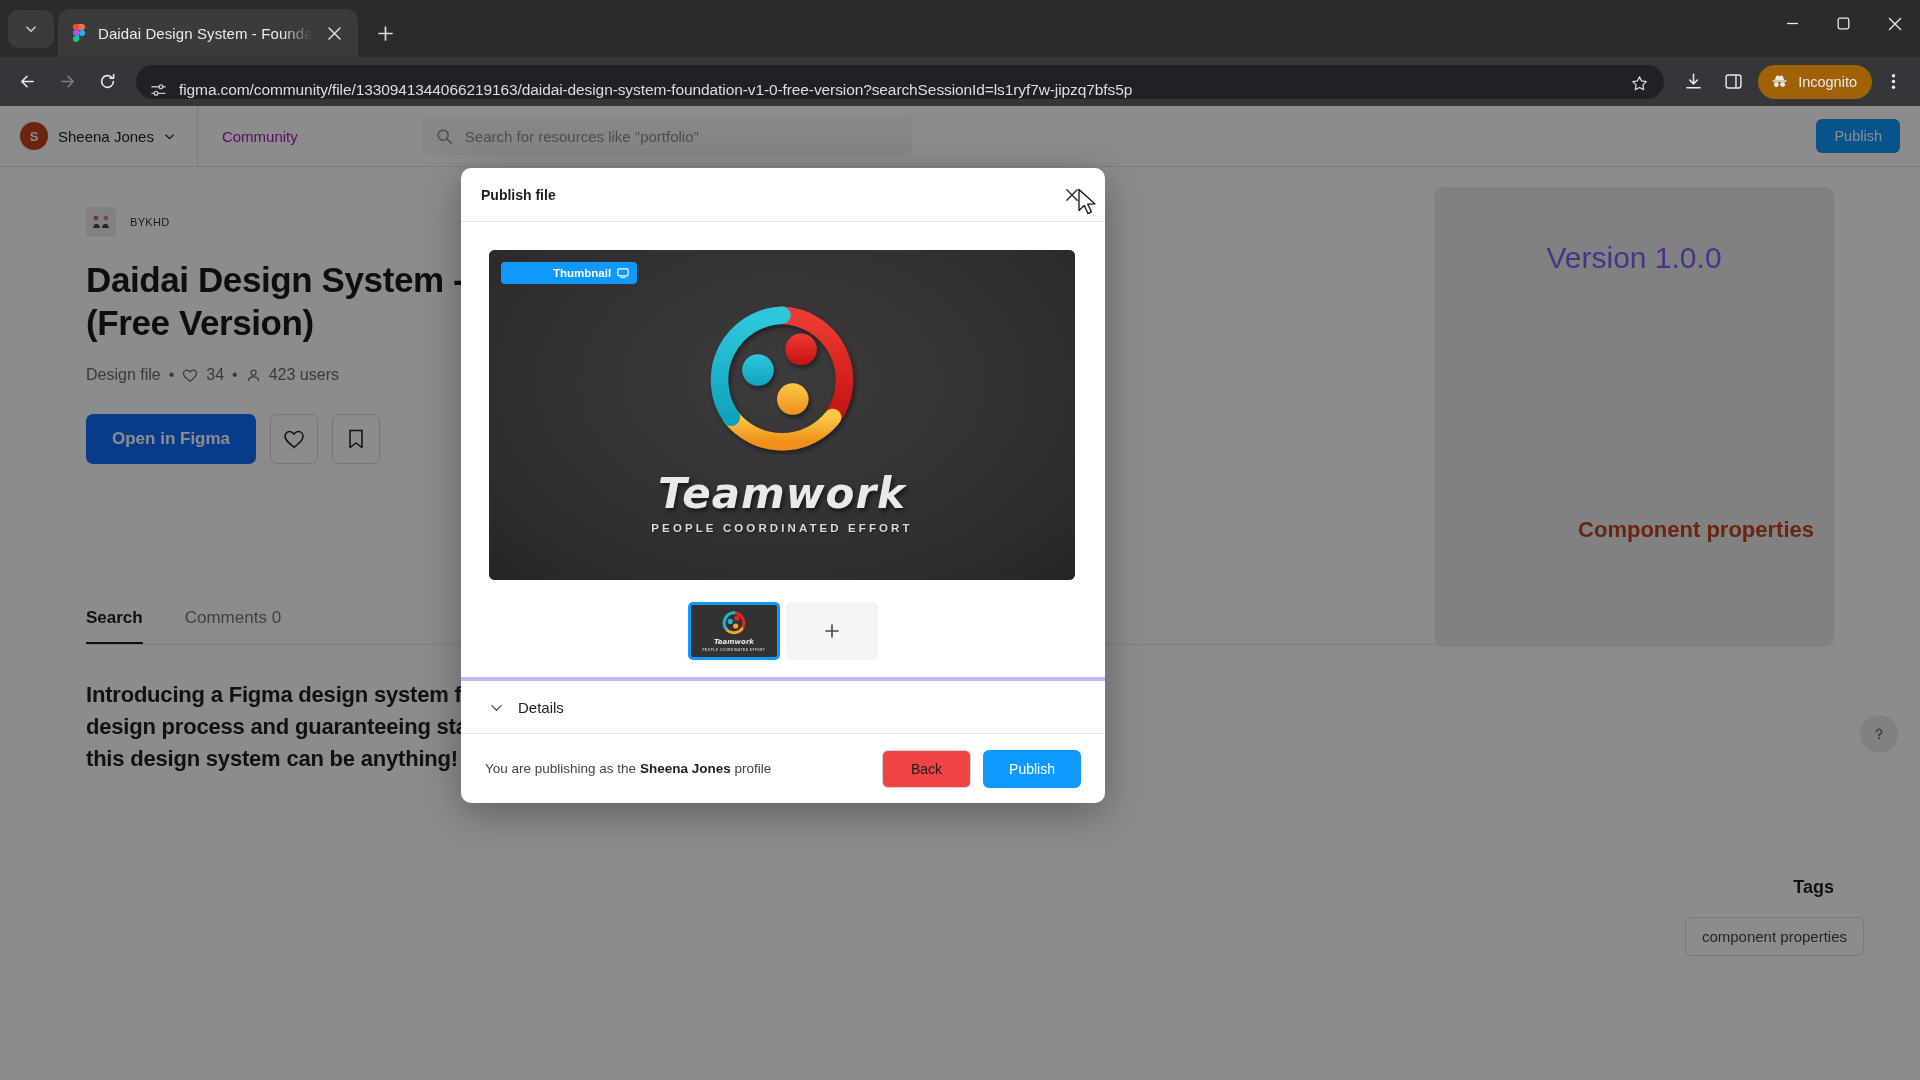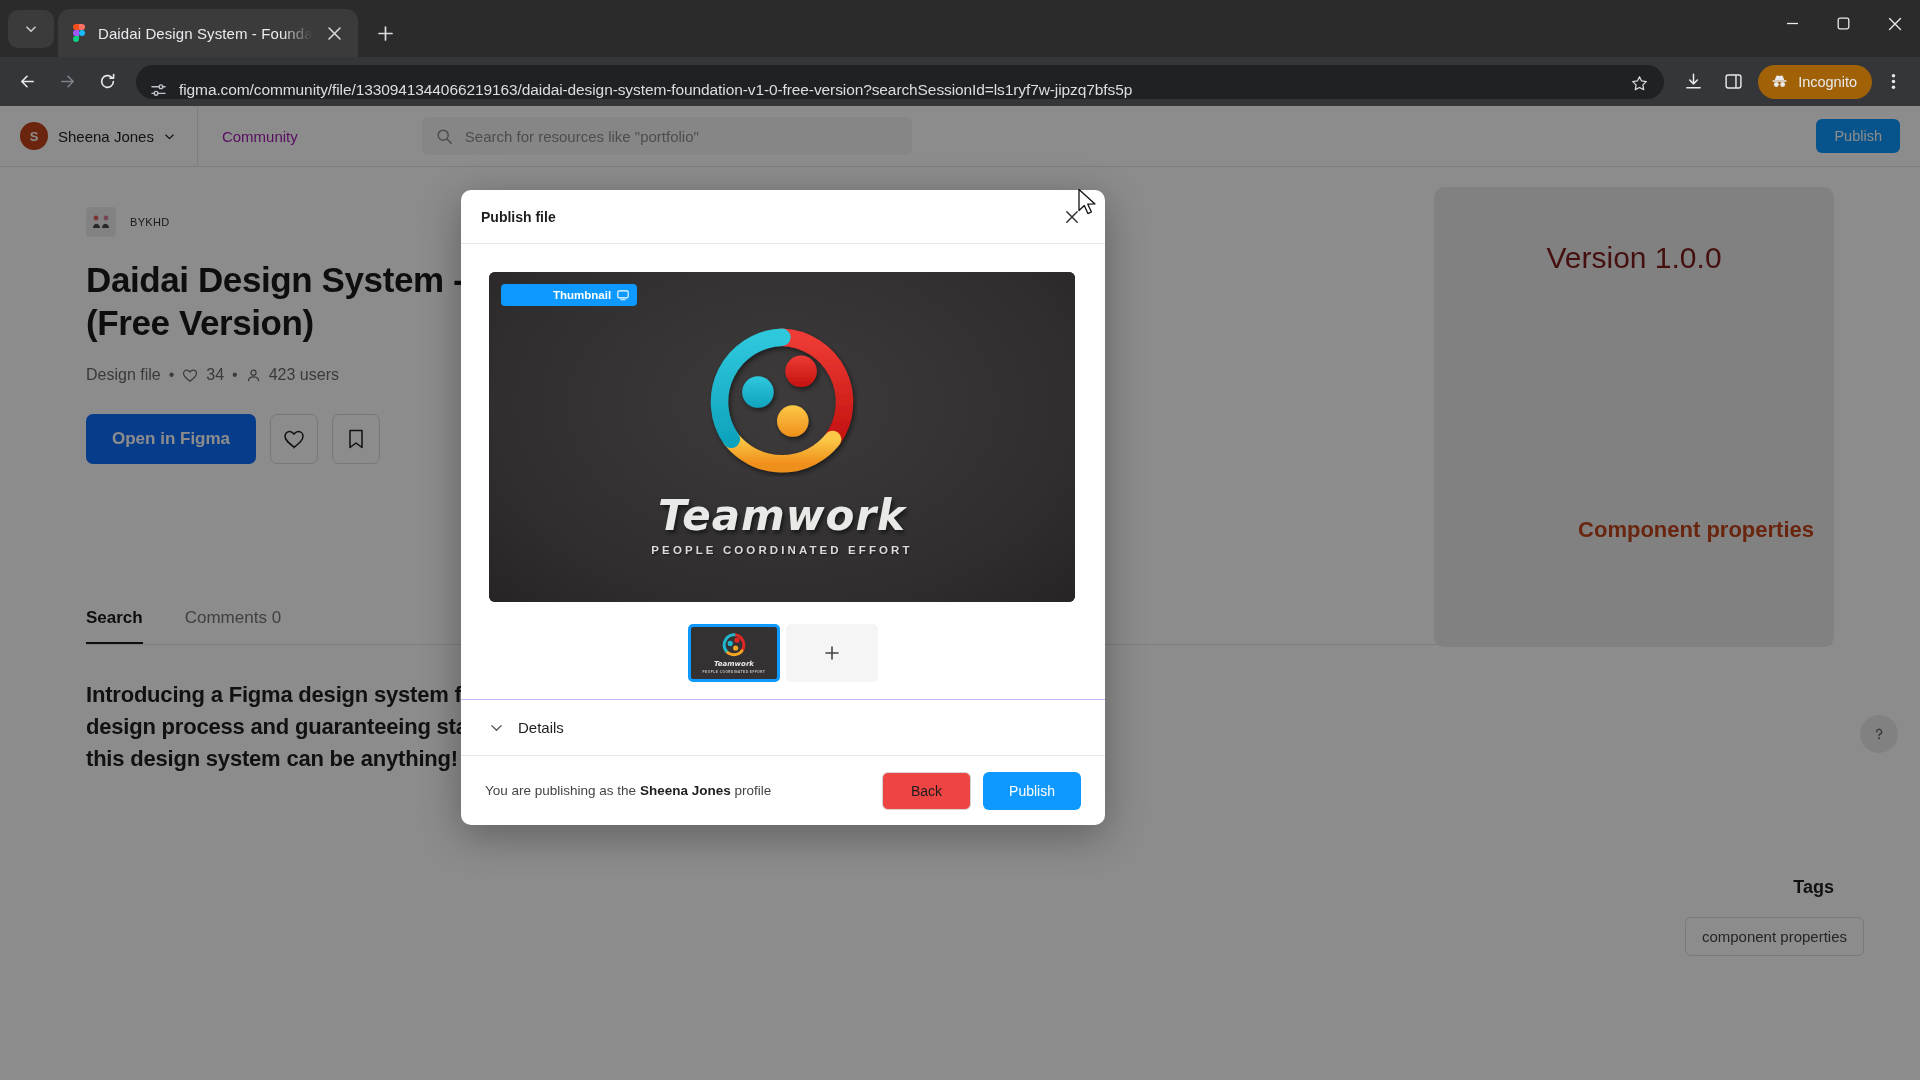--- a/index.html
+++ b/index.html
@@ -123,39 +123,39 @@
   .fig-tab.active { color: #1a1a1a; font-weight: 700; border-bottom: 2px solid #1a1a1a; }
   .fig-desc {
     margin-top: 34px; font-size: 22px; line-height: 1.45; font-weight: 700;
     color: #1f1f1f; max-width: 1020px; letter-spacing: -.2px;
   }
   .fig-right-panel { position: absolute; right: 86px; top: 20px; width: 400px; }
   .preview-card {
     height: 460px; background: #ececec; border-radius: 10px;
     display: flex; align-items: flex-start; justify-content: center; padding-top: 54px;
   }
-  .preview-version { font-size: 30px; color: #7f1d1d; font-weight: 400; }
+  .preview-version { font-size: 30px; color: #8b5cf6; font-weight: 400; }
   .preview-props { position: absolute; right: 20px; top: 330px; font-size: 22px; color: #c0441b; font-weight: 700; }
   .tags-title { position: absolute; right: 0; top: 690px; font-size: 18px; font-weight: 700; color: #1f1f1f; }
   .tag-chip {
     position: absolute; right: -30px; top: 730px; border: 1px solid #dcdcdc;
     border-radius: 6px; padding: 10px 16px; font-size: 15px; color: #444;
   }
   .help-fab {
     position: absolute; right: 22px; bottom: 22px; width: 38px; height: 38px;
     border-radius: 50%; background: #ececec; display: flex; align-items: center;
     justify-content: center; font-size: 17px; color: #666;
   }
 
   
   .scrim { position: absolute; inset: 0; background: rgba(0,0,0,.45); }
 
   
   .modal {
-    position: absolute; left: 461px; top: 84px; width: 644px; height: 635px;
+    position: absolute; left: 461px; top: 62px; width: 644px; height: 635px;
     background: #fff; border-radius: 10px; overflow: hidden;
     box-shadow: 0 10px 40px rgba(0,0,0,.32); display: flex; flex-direction: column;
   }
   .modal-head {
     height: 54px; display: flex; align-items: center; padding: 0 20px;
     border-bottom: 1px solid #e8e8e8; flex: none;
   }
   .modal-title { font-size: 14px; font-weight: 700; color: #1e1e1e; }
   .modal-close {
     margin-left: auto; width: 26px; height: 26px; display: flex;
@@ -199,21 +199,21 @@
   .thumb-chip .mini-logo { width: 26px; height: 26px; position: relative; }
   .thumb-chip .mini-word { font-size: 7px; font-weight: 700; font-style: italic; color: #e9e9e7; font-family: "DejaVu Sans", sans-serif;}
   .thumb-chip .mini-tag { font-size: 3px; color: #cfcdca; letter-spacing: .6px; font-weight: 700; }
   .thumb-add {
     width: 92px; height: 58px; background: #f5f5f5; border-radius: 5px;
     display: flex; align-items: center; justify-content: center; color: #555; font-size: 20px;
     margin-left: 6px;
   }
 
   .details-row {
-    border-top: 1px solid #c4b5fd; height: 56px; display: flex; align-items: center;
+    border-top: 4px solid #c4b5fd; height: 56px; display: flex; align-items: center;
     gap: 14px; padding: 0 28px; flex: none;
   }
   .details-label { font-size: 15px; color: #1e1e1e; }
 
   .modal-foot {
     border-top: 1px solid #e8e8e8; height: 70px; display: flex; align-items: center;
     padding: 0 24px; gap: 12px; flex: none;
   }
   .foot-note { font-size: 13.5px; color: #444; }
   .foot-note b { font-weight: 700; color: #1e1e1e; }

